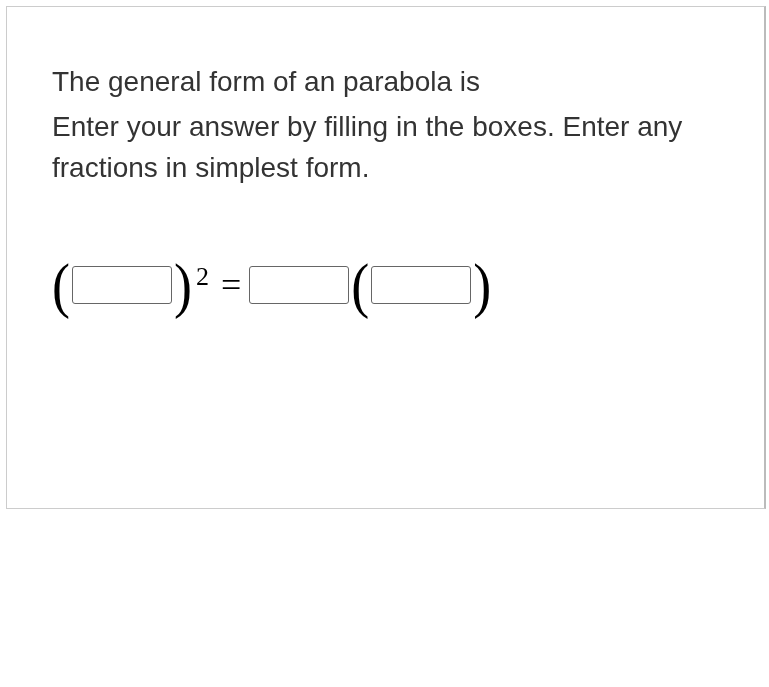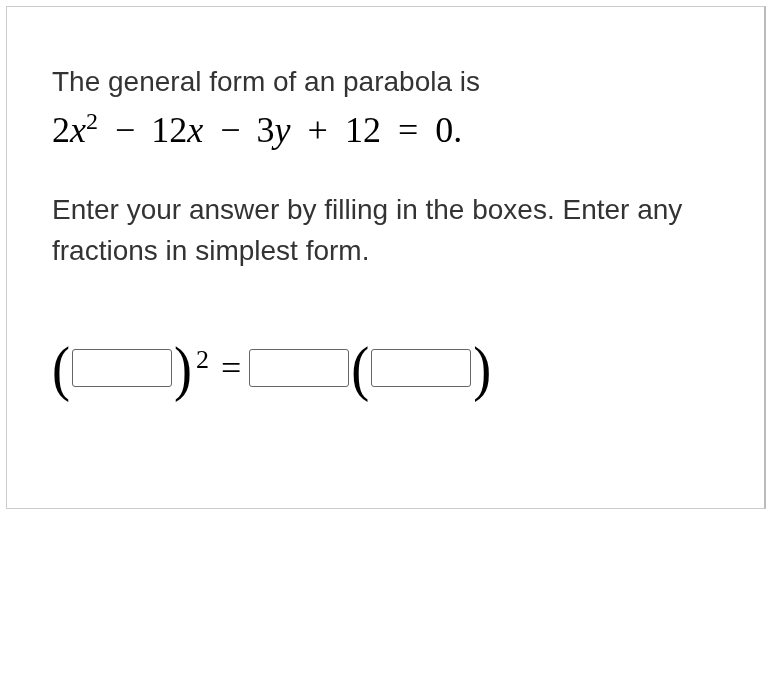--- a/index.html
+++ b/index.html
@@ -98,31 +98,20 @@
       letter-spacing: -1px;
     }
   </style>
 </head>
 <body>
 
 <div class="container">
 
   <p class="prompt-line">The general form of an parabola is</p>
 
-  <div class="equation">
-    <span>2</span><i>x</i><span class="sup">2</span>
-    <span class="op minus">−</span>
-    <span>12</span><i>x</i>
-    <span class="op minus">−</span>
-    <span>3</span><i>y</i>
-    <span class="op">+</span>
-    <span>12</span>
-    <span class="op">=</span>
-    <span>0.</span>
-  </div>
 
 
   <p class="instruction">Enter your answer by filling in the boxes. Enter any fractions in simplest form.</p>
 
   <div class="answer-row">
     <span class="paren">(</span>
     <input class="input-box" type="text" value="" style="">
     <span class="paren">)</span>
     <span class="sup2">2</span>
     <span class="equals">=</span>

